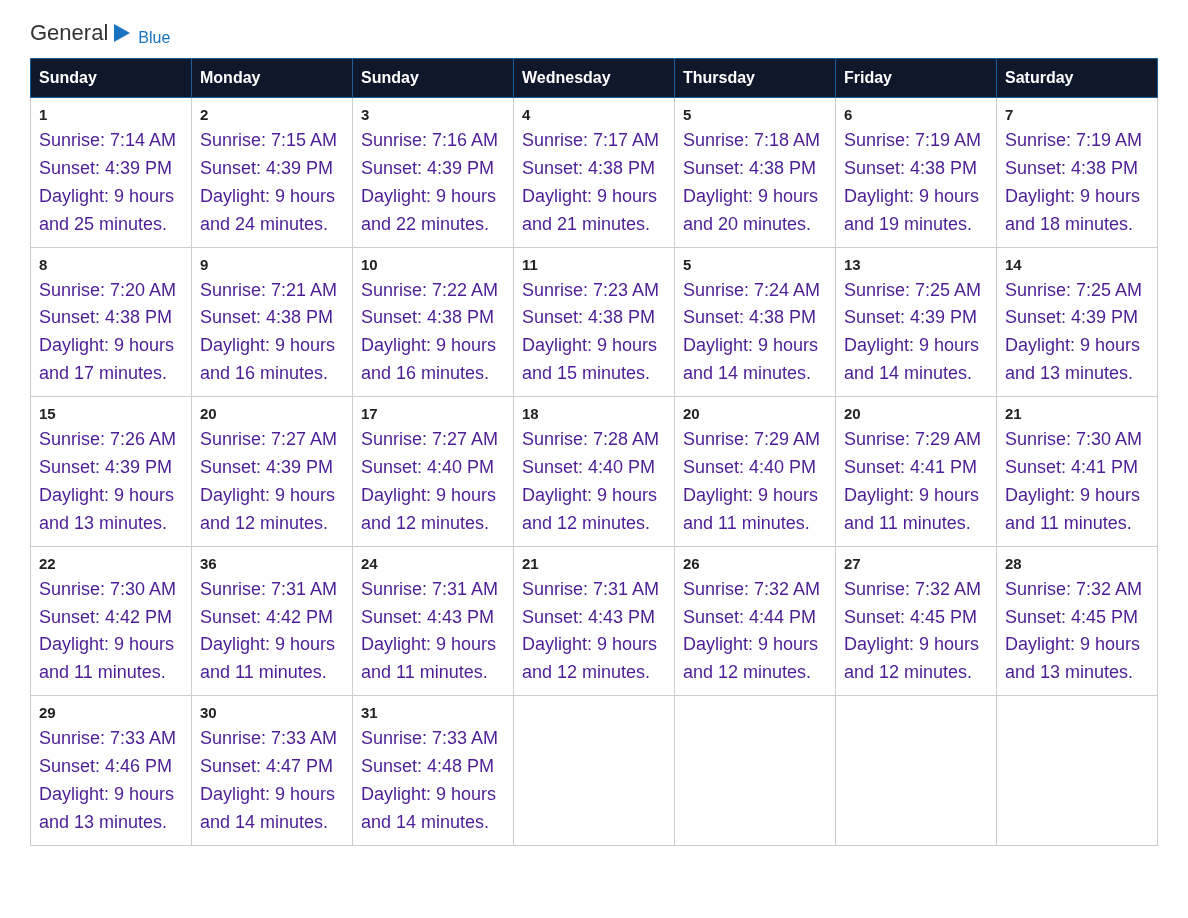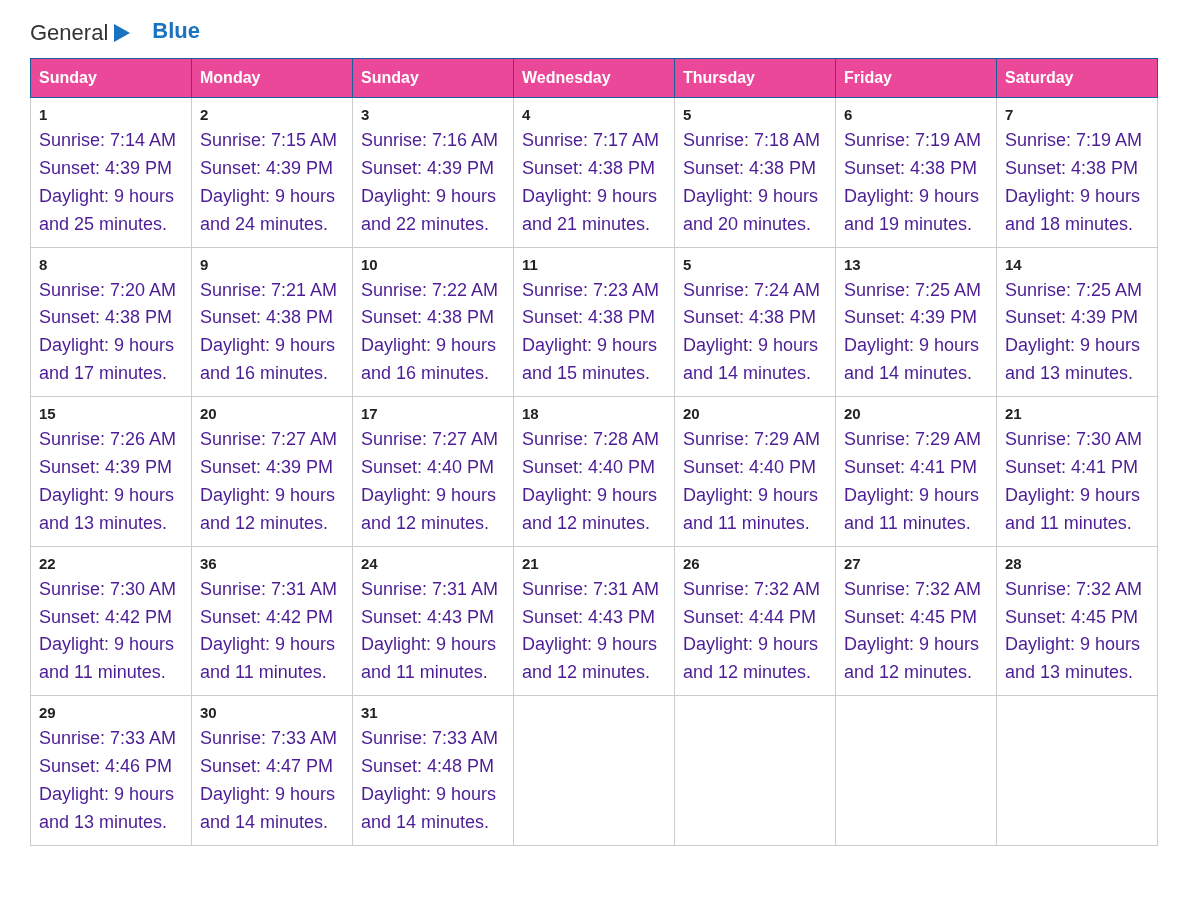--- a/index.html
+++ b/index.html
@@ -11,22 +11,22 @@
       padding: 20px 30px;
     }
     .header-row {
       display: flex;
       justify-content: space-between;
       align-items: flex-start;
       margin-bottom: 10px;
     }
     .logo {
       display: flex;
-      align-items: flex-start;
-      gap: 20px;
+      align-items: flex-end;
+      gap: 6px;
     }
     .title-block {
       text-align: right;
     }
     .calendar-title {
       font-size: 48px;
       font-weight: bold;
       color: #222;
       line-height: 1.1;
     }
@@ -34,21 +34,21 @@
       font-size: 20px;
       color: #444;
       margin-top: 4px;
     }
     .calendar-table {
       width: 100%;
       border-collapse: collapse;
       margin-top: 12px;
     }
     .calendar-table th {
-      background-color: #ec4899;
+      background-color: #0f172a;
       color: #fff;
       font-size: 16px;
       font-weight: bold;
       padding: 10px 8px;
       text-align: left;
       border: 1px solid #1a5e9a;
     }
     .calendar-table td {
       vertical-align: top;
       padding: 8px;
@@ -84,21 +84,21 @@
   <div class="logo">
     <div style="display:flex;align-items:center;">
       <span style="font-size:22px;color:#333;">General</span>
       <div style="display:inline-flex;flex-direction:column;margin-left:2px;">
         <svg width="22" height="22" viewBox="0 0 22 22">
           <polygon points="4,2 20,11 4,20" fill="#1a73c0"></polygon>
         </svg>
       </div>
     </div>
     <div style="display:flex;flex-direction:column;line-height:1;">
-      <span style="font-size:22px;color:#1a73c0;font-weight:bold;">Blue</span>
+      <span style="font-size:16px;color:#1a73c0;font-weight:normal;">Blue</span>
     </div>
   </div>
   <div class="title-block">
     <div class="calendar-title"></div>
     <div class="calendar-subtitle"></div>
   </div>
 </div>
 
 <table class="calendar-table">
   <thead>

